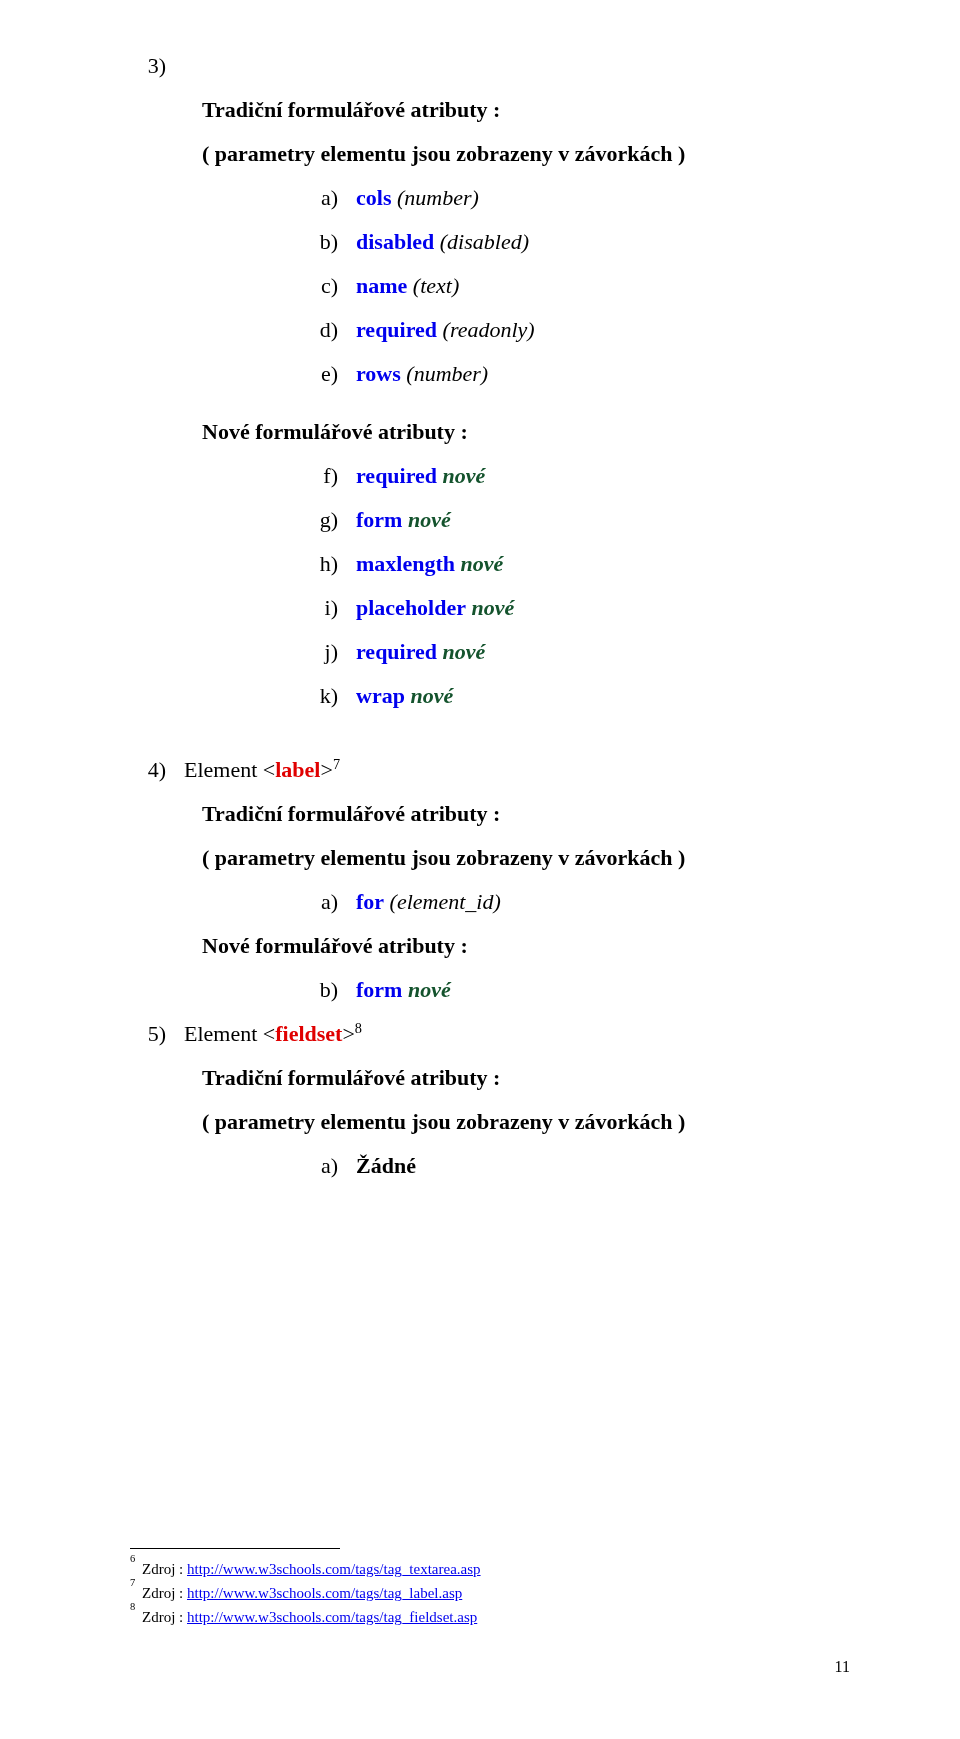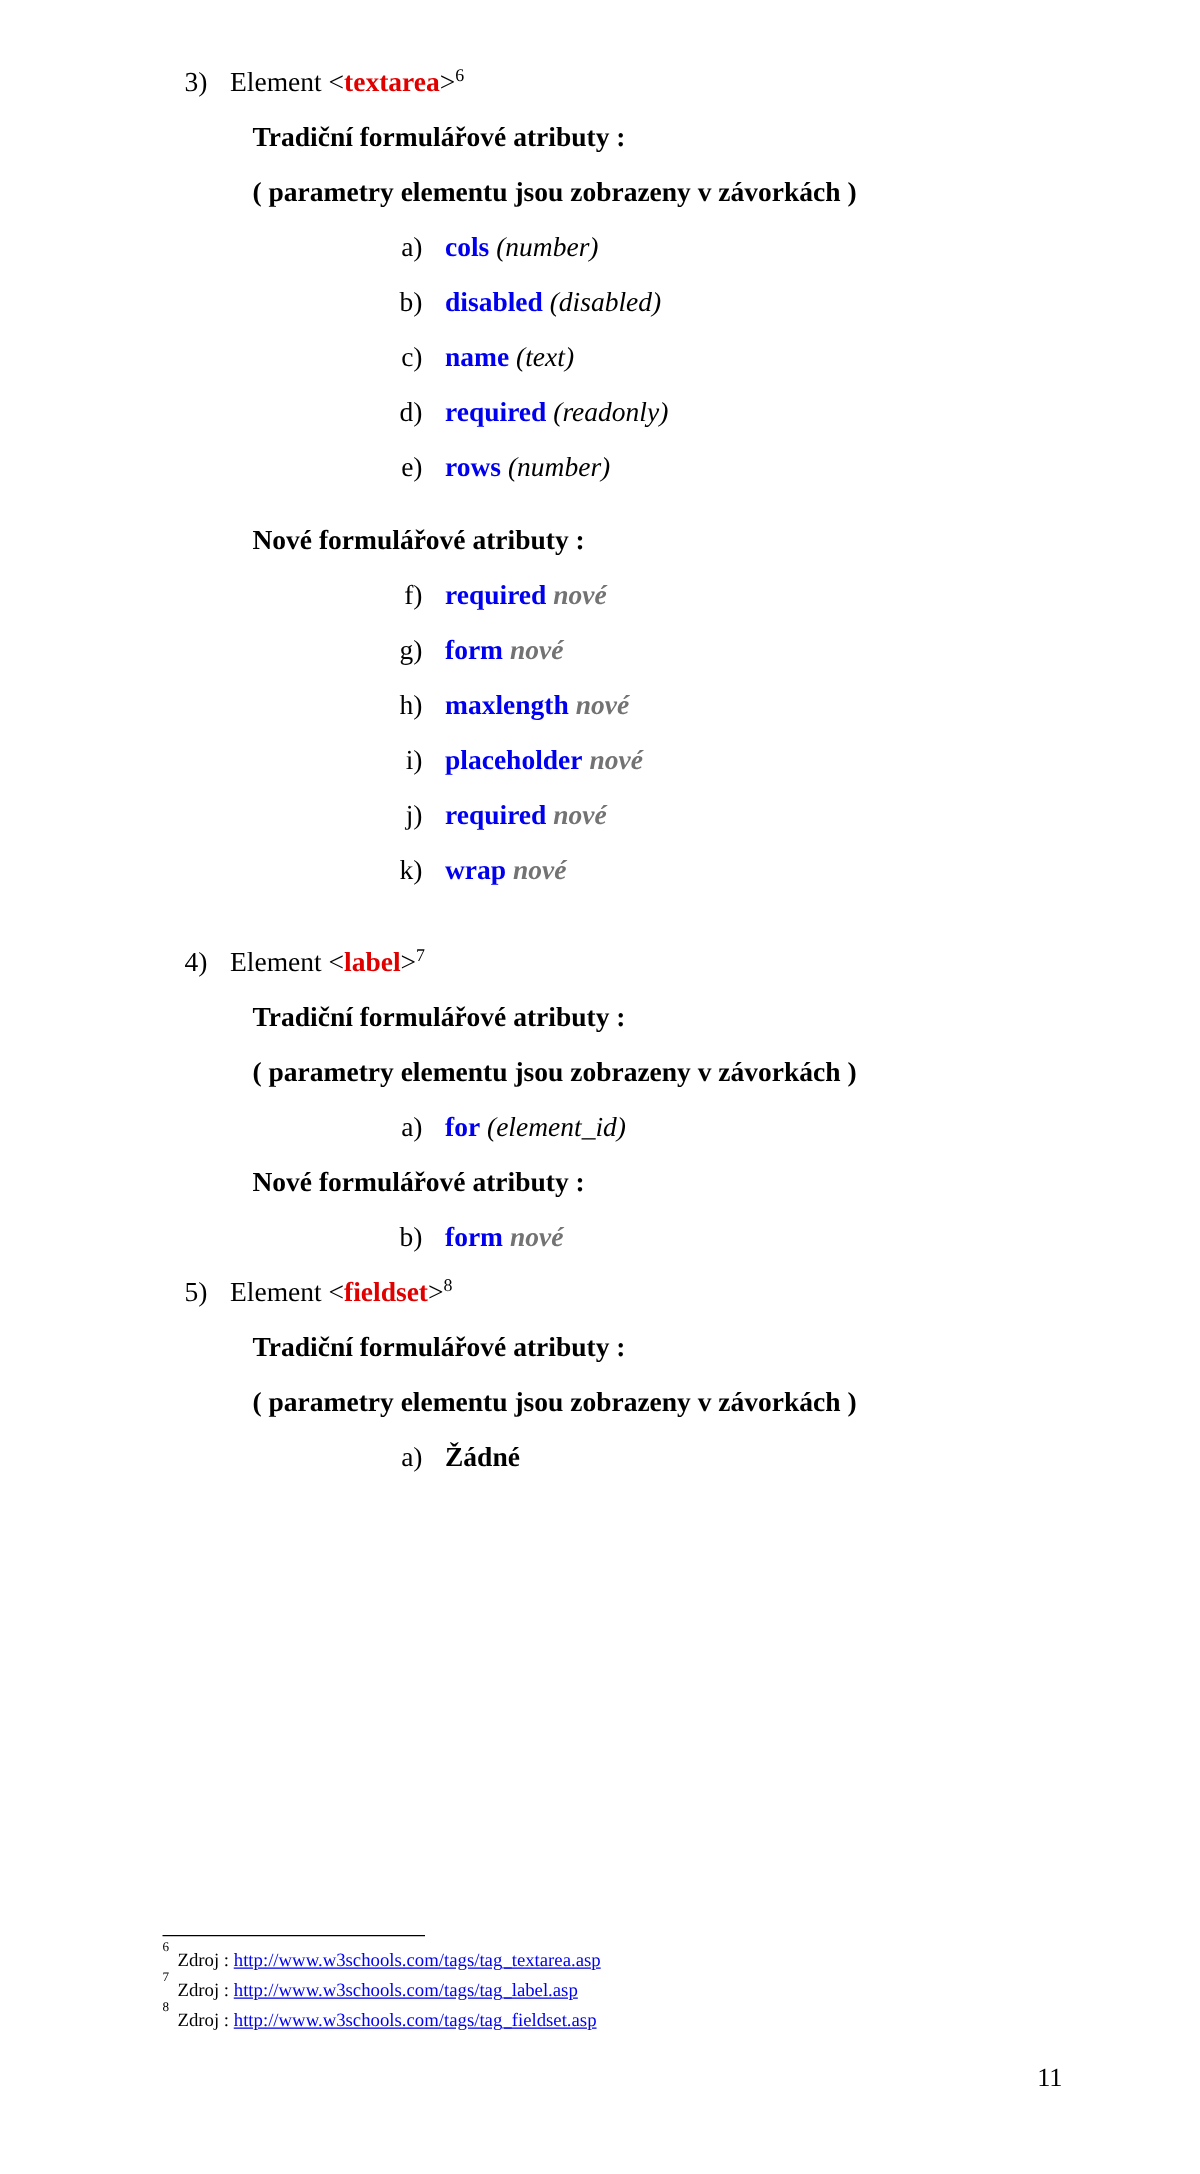--- a/index.html
+++ b/index.html
@@ -13,21 +13,21 @@
     width: 960px;
     height: 1739px;
     position: relative;
     box-sizing: border-box;
     padding: 44px 110px 0 130px;
     font-size: 22px;
     line-height: 2;
   }
   .blue  { color: #0000ee; }
   .red   { color: #e00000; }
-  .green { color: #737373; }
+  .green { color: #14532d; }
   .black { color: #000000; }
   .bold  { font-weight: bold; }
   .italic{ font-style: italic; }
 
   .row { display: flex; }
   .bullet {
     width: 54px;
     flex: 0 0 54px;
     text-align: right;
     padding-right: 18px;
@@ -54,36 +54,33 @@
   }
   .fn-row { display: flex; }
   .fn-num { width: 12px; font-size: 0.7em; vertical-align: super; line-height: 0; padding-top: 2px; }
   .fn-txt { flex: 1; }
   .underline { }
 
   .pagenum {
     position: absolute;
     right: 110px;
     bottom: 56px;
-    font-size: 21px;
+    font-size: 16px;
     color: #000;
   }
 
   a, a:visited { color: #0000ee; }
 </style>
 </head>
 <body>
 
 <div class="page">
 
   <div class="row ind-none">
     <div class="bullet">3)</div>
-    <div>
-      <span class="black">Element &lt;</span><span class="red bold">textarea</span><span class="black">&gt;</span><span class="sup black">6</span>
-    </div>
   </div>
 
   <div class="ind-para bold">Tradiční formulářové atributy :</div>
   <div class="ind-para bold">( parametry elementu jsou zobrazeny v závorkách )</div>
 
   <div class="row ind-sub">
     <div class="bullet">a)</div>
     <div>
       <span class="blue bold">cols</span>
       <span> </span>

